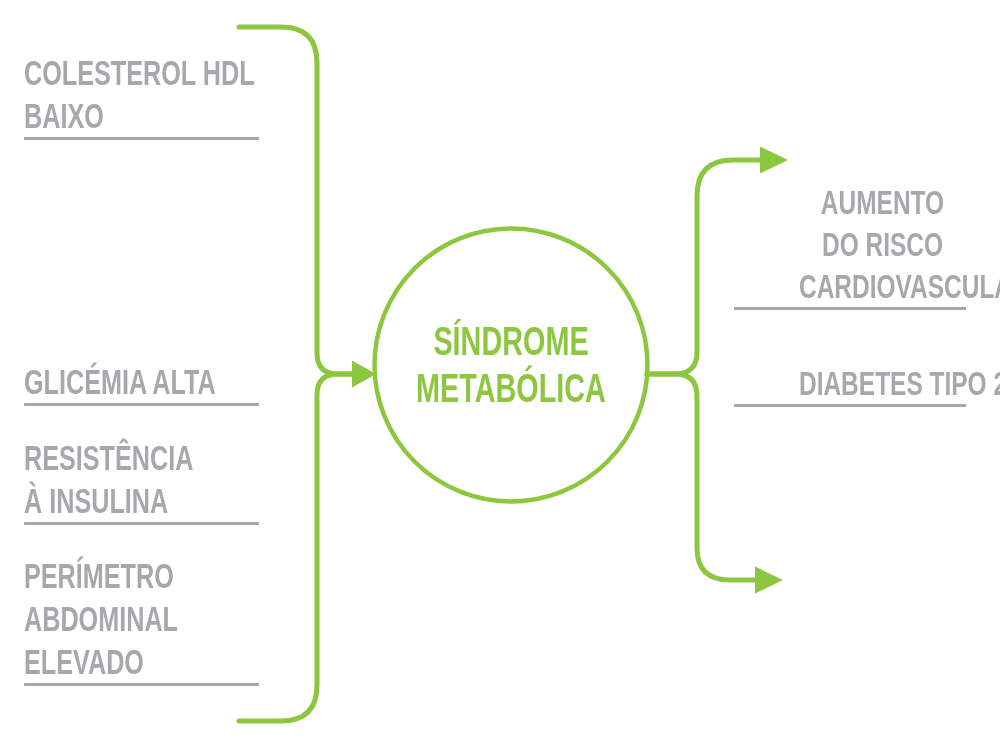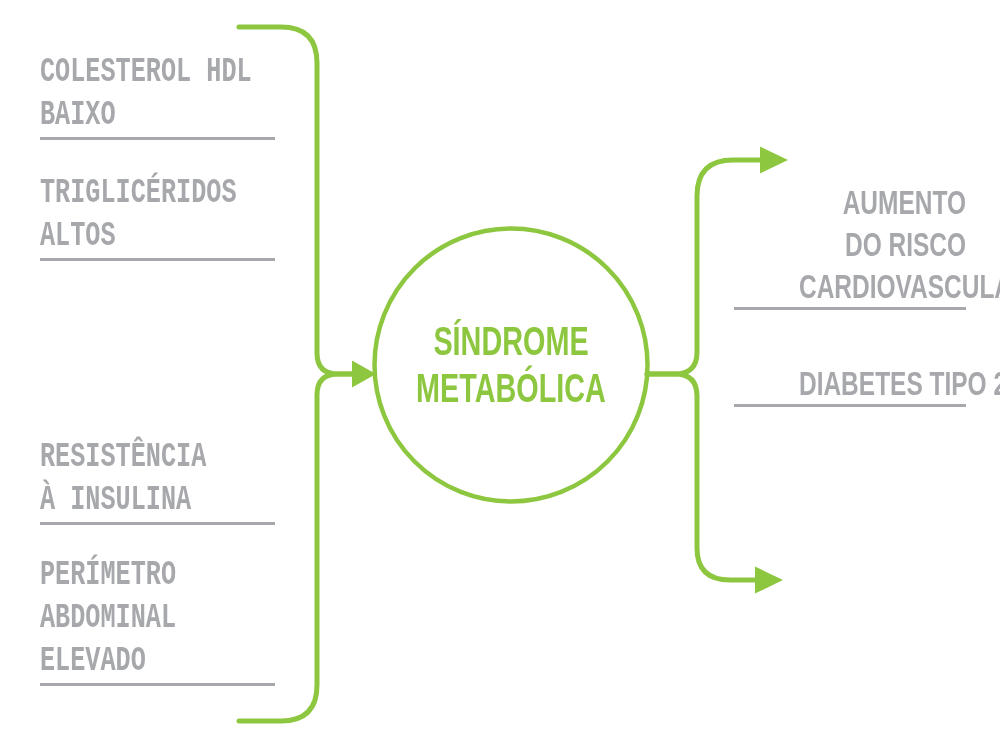--- a/index.html
+++ b/index.html
@@ -18,26 +18,26 @@
   .connectors path{fill:none;stroke:var(--accent-green);stroke-width:5;stroke-linecap:round;stroke-linejoin:round;}
   .connectors circle{fill:none;stroke:var(--accent-green);stroke-width:4.5;}
   .connectors polygon{fill:var(--accent-green);stroke:none;}
 
   .item{position:absolute;}
   .item .txt{
     font-weight:bold;
     color:var(--text-gray);
     white-space:nowrap;
   }
-  .item.left{left:40px;width:235px;font-family:Liberation Mono, monospace;}
+  .item.left{left:24px;width:235px;}
   .item.left .txt{
     font-size:35px;line-height:43px;
     transform:scaleX(0.72);transform-origin:left top;
   }
-  .item.right{width:232px;text-align:right;}
+  .item.right{width:232px;text-align:center;}
   .item.right .txt{
     font-size:34px;line-height:42px;
     transform:scaleX(0.72);transform-origin:right top;
   }
   .rule{
     height:3px;width:100%;
     background:var(--text-gray);
     margin-top:0;
   }
   .center-text{
@@ -76,29 +76,28 @@
   </div>
 
   <div class="item left" style="top:51px">
     <div class="txt">
       <div>COLESTEROL HDL</div>
       <div>BAIXO</div>
     </div>
     <div class="rule"></div>
   </div>
 
-  <div class="item left" style="top:172px">
+
+
+  <div class="item left" style="top:360px">
     <div class="txt">
-      <div>TRIGLICÉRIDOS</div>
-      <div>ALTOS</div>
+      <div>GLICÉMIA ALTA</div>
     </div>
     <div class="rule"></div>
   </div>
-
-
 
   <div class="item left" style="top:554px">
     <div class="txt">
       <div>PERÍMETRO</div>
       <div>ABDOMINAL</div>
       <div>ELEVADO</div>
     </div>
     <div class="rule"></div>
   </div>
 

